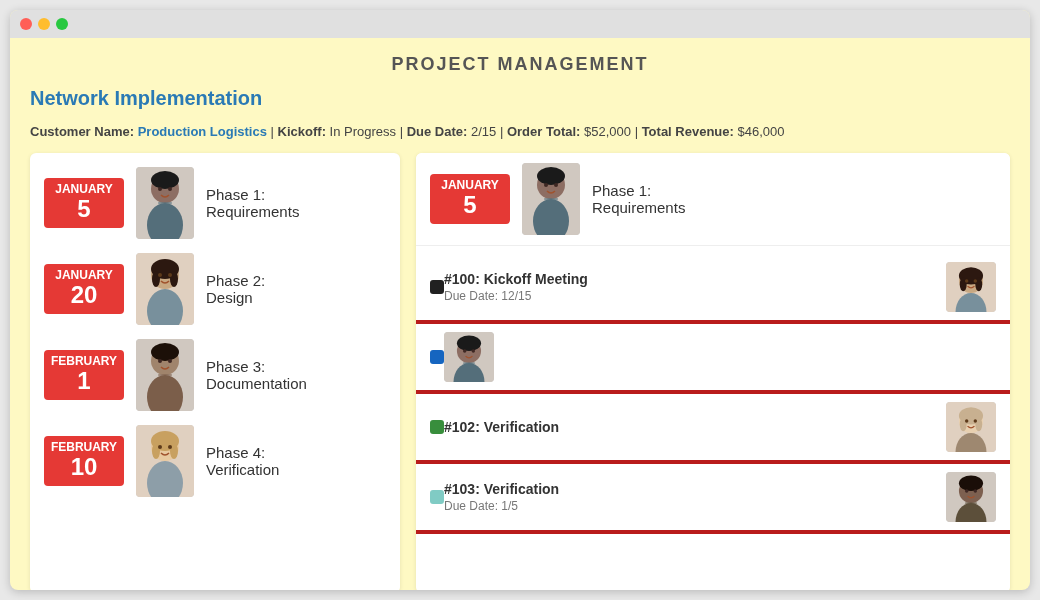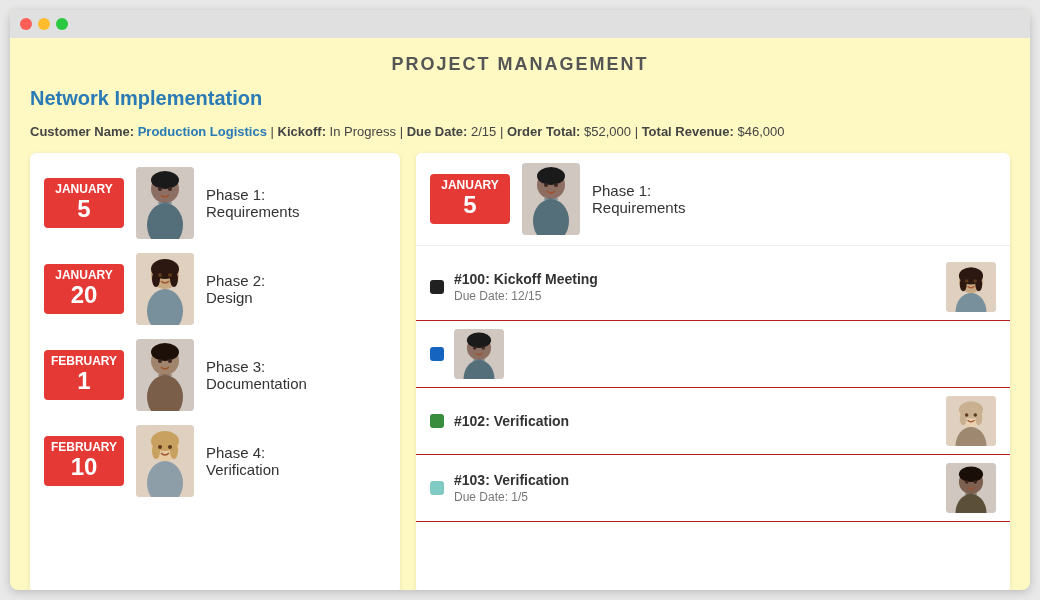--- a/index.html
+++ b/index.html
@@ -141,22 +141,21 @@
     }
     .task-list {
       flex: 1;
       overflow-y: auto;
       padding: 8px 0;
     }
     .task-item {
       display: flex;
       align-items: center;
       padding: 8px 14px;
-      border-bottom: 1px solid #b91c1c;
-      gap: 10px;
+      border-bottom: 4px solid #b91c1c;
       cursor: pointer;
     }
     .task-color-dot {
       width: 14px;
       height: 14px;
       border-radius: 3px;
       flex-shrink: 0;
     }
     .task-info { flex: 1; }
     .task-title {

